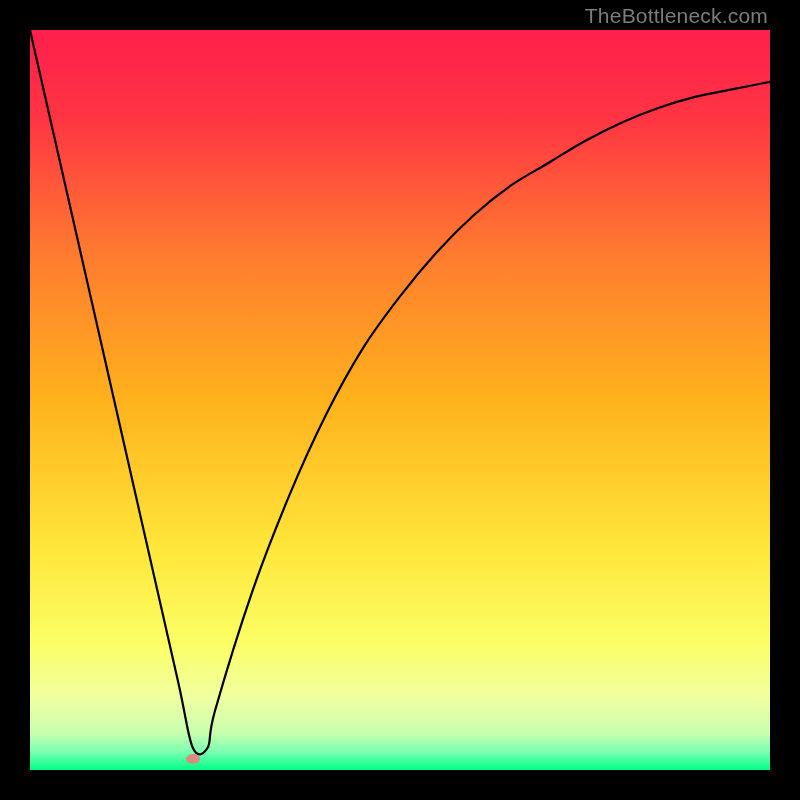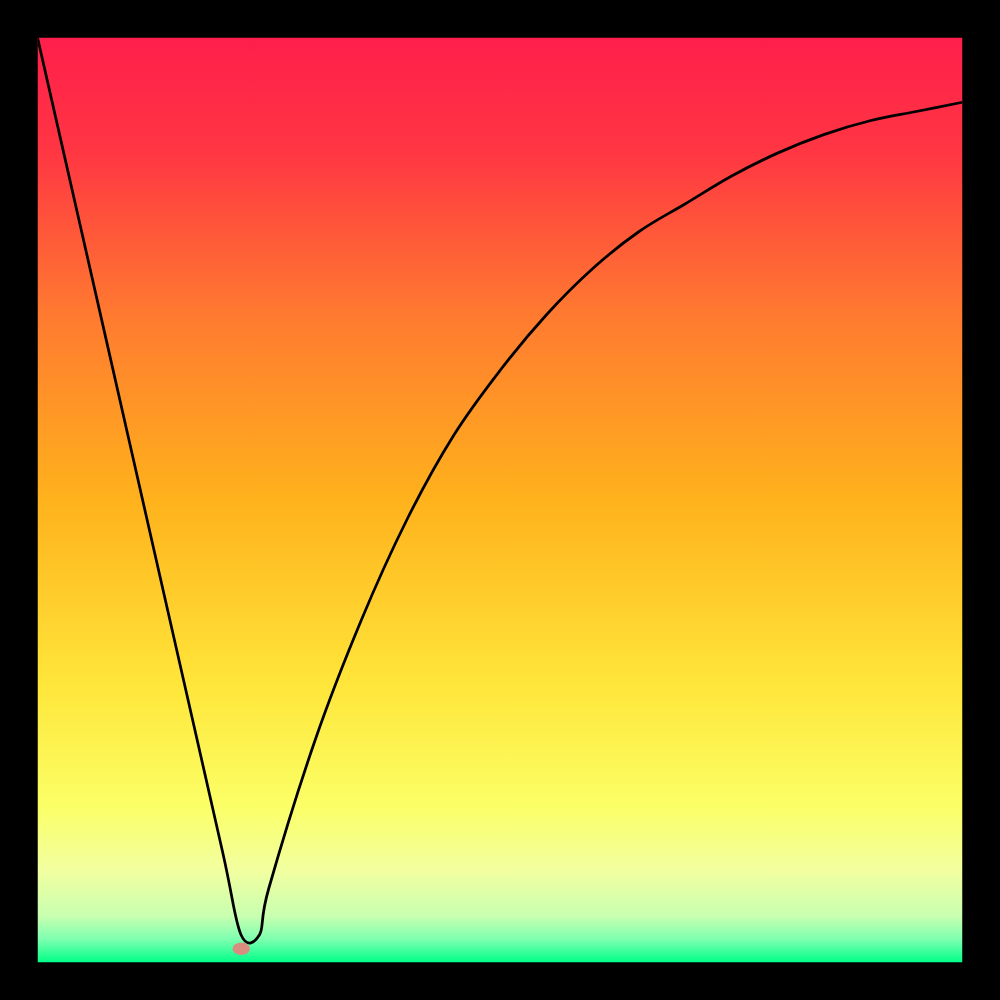--- a/index.html
+++ b/index.html
@@ -50,20 +50,21 @@
     font-size: 21px;
     font-weight: 400;
     letter-spacing: 0.2px;
   }
 </style>
 </head>
 <body>
 
 <div class="frame">
 
+  <div class="watermark">TheBottleneck.com</div>
 
   <div class="plot-area">
     <div class="gradient-bg" id="grad" style="background: linear-gradient(rgb(255, 31, 75) 0%, rgb(255, 53, 67) 12%, rgb(255, 122, 48) 30%, rgb(255, 178, 28) 50%, rgb(255, 230, 58) 70%, rgb(251, 255, 102) 83%, rgb(242, 255, 160) 90%, rgb(200, 255, 176) 95%, rgb(125, 255, 176) 97.5%, rgb(0, 255, 136) 100%);"></div>
     <svg class="curve" id="curve-svg" viewBox="0 0 740 740" preserveAspectRatio="none">
       <path id="curve-path" d="M 0.00 0.00 C 6.17 27.13, 24.67 108.53, 37.00 162.80 C 49.33 217.07, 61.67 271.33, 74.00 325.60 C 86.33 379.87, 98.67 434.13, 111.00 488.40 C 123.33 542.67, 139.37 612.97, 148.00 651.20 C 156.63 689.43, 157.87 706.70, 162.80 717.80 C 167.73 728.90, 173.90 723.97, 177.60 717.80 C 181.30 711.63, 177.60 706.70, 185.00 680.80 C 192.40 654.90, 209.67 598.17, 222.00 562.40 C 234.33 526.63, 246.67 495.80, 259.00 466.20 C 271.33 436.60, 283.67 409.47, 296.00 384.80 C 308.33 360.13, 320.67 337.93, 333.00 318.20 C 345.33 298.47, 357.67 282.43, 370.00 266.40 C 382.33 250.37, 394.67 235.57, 407.00 222.00 C 419.33 208.43, 431.67 196.10, 444.00 185.00 C 456.33 173.90, 468.67 164.03, 481.00 155.40 C 493.33 146.77, 505.67 140.60, 518.00 133.20 C 530.33 125.80, 542.67 117.78, 555.00 111.00 C 567.33 104.22, 579.67 98.05, 592.00 92.50 C 604.33 86.95, 616.67 82.02, 629.00 77.70 C 641.33 73.38, 653.67 69.68, 666.00 66.60 C 678.33 63.52, 690.67 61.67, 703.00 59.20 C 715.33 56.73, 733.83 53.03, 740.00 51.80" fill="none" stroke="#000" stroke-width="2.2" stroke-linecap="round" stroke-linejoin="round"></path>
     </svg>
     <div class="marker" id="marker" style="left: 162.8px; top: 728.9px; background: rgb(216, 141, 127);"></div>
   </div>
 
 </div>

